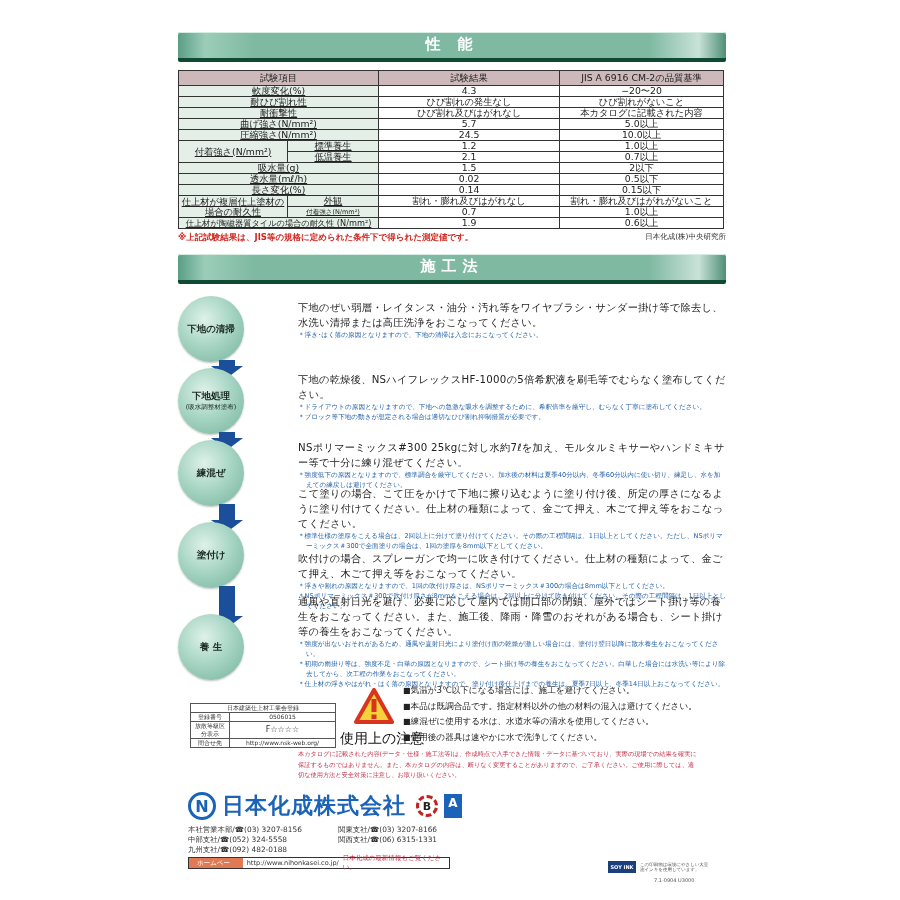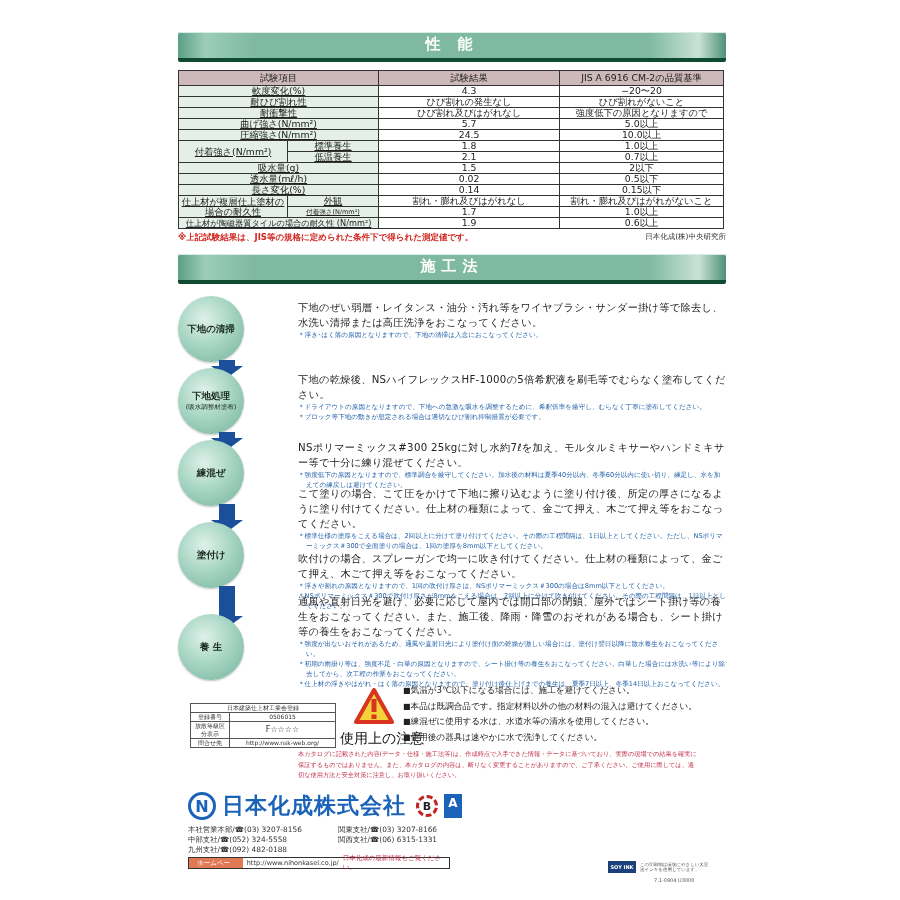--- a/index.html
+++ b/index.html
@@ -75,36 +75,36 @@
       <td class="std">−20〜20</td>
     </tr>
     <tr>
       <td colspan="2" class="lab">耐ひび割れ性</td>
       <td class="res">ひび割れの発生なし</td>
       <td class="std">ひび割れがないこと</td>
     </tr>
     <tr>
       <td colspan="2" class="lab">耐衝撃性</td>
       <td class="res">ひび割れ及びはがれなし</td>
-      <td class="std">強度低下の原因となりますので</td>
+      <td class="std">本カタログに記載された内容</td>
     </tr>
     <tr>
       <td colspan="2" class="lab">曲げ強さ(N/mm²)</td>
       <td class="res">5.7</td>
       <td class="std">5.0以上</td>
     </tr>
     <tr>
       <td colspan="2" class="lab">圧縮強さ(N/mm²)</td>
       <td class="res">24.5</td>
       <td class="std">10.0以上</td>
     </tr>
     <tr>
       <td rowspan="2" class="lab" style="width:104px">付着強さ(N/mm²)</td>
       <td class="lab">標準養生</td>
-      <td class="res">1.8</td>
+      <td class="res">1.2</td>
       <td class="std">1.0以上</td>
     </tr>
     <tr>
       <td class="lab">低温養生</td>
       <td class="res">2.1</td>
       <td class="std">0.7以上</td>
     </tr>
     <tr>
       <td colspan="2" class="lab">吸水量(g)</td>
       <td class="res">1.5</td>
@@ -121,21 +121,21 @@
       <td class="std">0.15以下</td>
     </tr>
     <tr>
       <td rowspan="2" class="lab" style="white-space:normal;width:104px">仕上材が複層仕上塗材の場合の耐久性</td>
       <td class="lab">外観</td>
       <td class="res">割れ・膨れ及びはがれなし</td>
       <td class="std">割れ・膨れ及びはがれがないこと</td>
     </tr>
     <tr>
       <td class="lab" style="font-size:6.5px">付着強さ(N/mm²)</td>
-      <td class="res">1.7</td>
+      <td class="res">0.7</td>
       <td class="std">1.0以上</td>
     </tr>
     <tr>
       <td colspan="2" class="lab" style="font-size:8.2px">仕上材が陶磁器質タイルの場合の耐久性 (N/mm²)</td>
       <td class="res">1.9</td>
       <td class="std">0.6以上</td>
     </tr>
   </tbody>
     </table>
 

